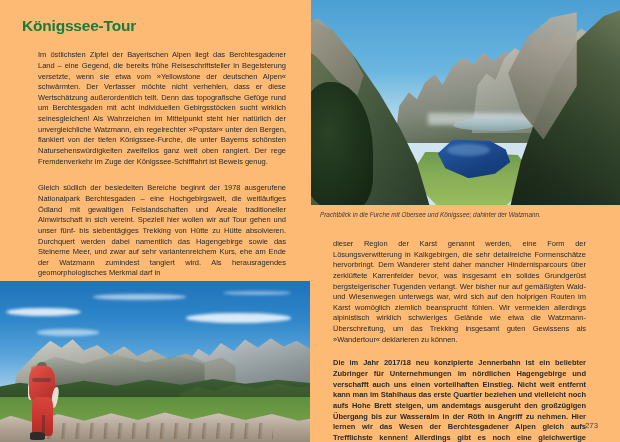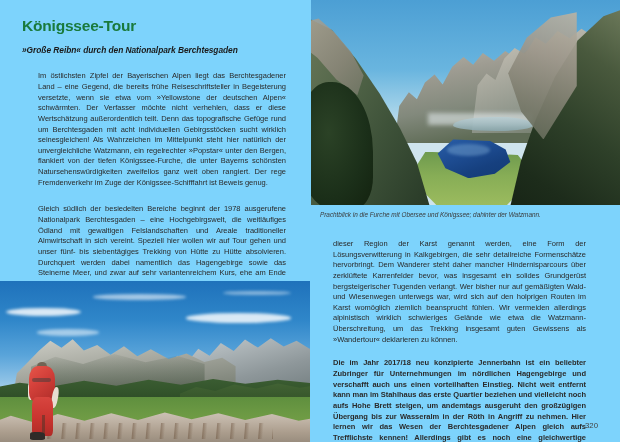--- a/index.html
+++ b/index.html
@@ -12,21 +12,21 @@
     height: 442px;
     position: relative;
     overflow: hidden;
     font-family: "Liberation Sans", sans-serif;
     color: #222222;
   }
 
   .page {
     position: absolute;
     inset: 0;
-    background: #7dd3fc;
+    background: #fdba74;
   }
 
   
   .left-col {
     position: absolute;
     left: 22px;
     top: 18px;
     width: 280px;
   }
 
@@ -358,21 +358,20 @@
     border-radius: 30% 40% 20% 20%;
   }
 </style>
 </head>
 <body>
 
 <div class="page">
 
   <div class="left-col">
     <h1 class="page-title">Königssee-Tour</h1>
-    <div class="subtitle">»Große Reibn« durch den Nationalpark Berchtesgaden</div>
     <div class="body-text">
       <p>Im östlichsten Zipfel der Bayerischen Alpen liegt das Berchtesgadener Land – eine Gegend, die bereits frühe Reiseschriftsteller in Begeisterung versetzte, wenn sie etwa vom »Yellowstone der deutschen Alpen« schwärmten. Der Verfasser möchte nicht verhehlen, dass er diese Wertschätzung außerordentlich teilt. Denn das topografische Gefüge rund um Berchtesgaden mit acht individuellen Gebirgsstöcken sucht wirklich seinesgleichen! Als Wahrzeichen im Mittelpunkt steht hier natürlich der unvergleichliche Watzmann, ein regelrechter »Popstar« unter den Bergen, flankiert von der tiefen Königssee-Furche, die unter Bayerns schönsten Natursehenswürdigkeiten zweifellos ganz weit oben rangiert. Der rege Fremdenverkehr im Zuge der Königssee-Schifffahrt ist Beweis genug.</p>
       <p>Gleich südlich der besiedelten Bereiche beginnt der 1978 ausgerufene Nationalpark Berchtesgaden – eine Hochgebirgswelt, die weitläufiges Ödland mit gewaltigen Felslandschaften und Areale traditioneller Almwirtschaft in sich vereint. Speziell hier wollen wir auf Tour gehen und unser fünf- bis siebentägiges Trekking von Hütte zu Hütte absolvieren. Durchquert werden dabei namentlich das Hagengebirge sowie das Steinerne Meer, und zwar auf sehr variantenreichem Kurs, ehe am Ende der Watzmann zumindest tangiert wird. Als herausragendes geomorphologisches Merkmal darf in</p>
     </div>
     <div class="caption-block">
       <p>Vorhergehende Doppelseite: Dreh- und Angelpunkt im Steinernen Meer ist der bezaubernde Funtensee mit dem Kärlingerhaus.</p>
       <p>Unten: Im Steinernen Meer umgibt uns eine außerordentlich charismatische Landschaft.</p>
     </div>
   </div>
 
@@ -419,15 +418,15 @@
       <div class="hk-shirt"></div>
       <div class="hk-pack"></div>
       <div class="hk-pack-strap"></div>
       <div class="hk-arm"></div>
       <div class="hk-legs"></div>
       <div class="hk-leg-gap"></div>
       <div class="hk-boot"></div>
     </div>
   </div>
 
-  <div class="page-number">320</div>
+  <div class="page-number">273</div>
 
 </div>
 
 </body></html>

